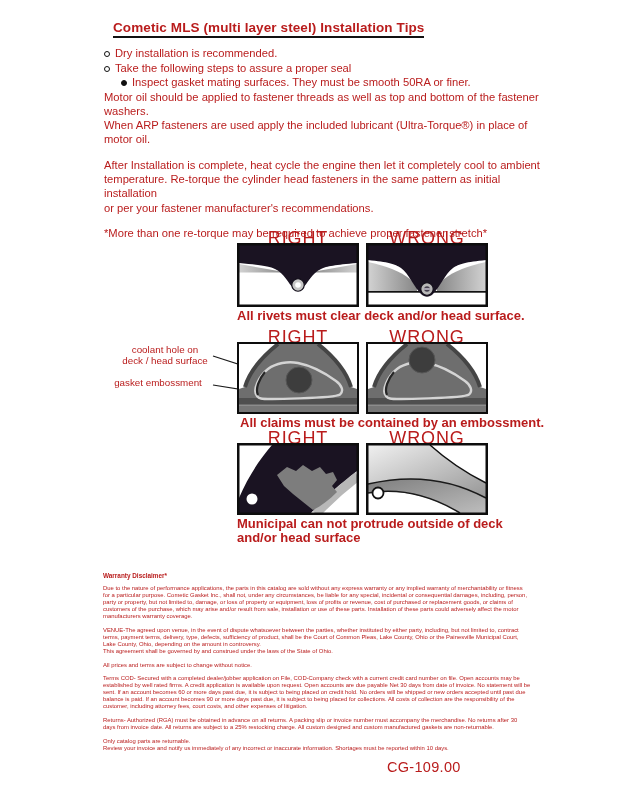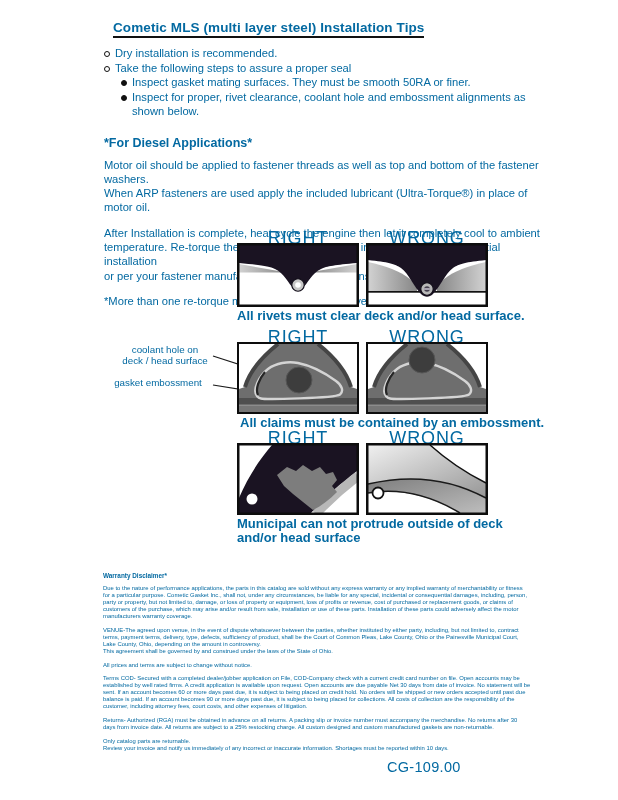--- a/index.html
+++ b/index.html
@@ -1,18 +1,18 @@
 <!DOCTYPE html>
 <html><head>
 <meta charset="utf-8">
 <style>
   html,body{margin:0;padding:0;background:#fff;}
   .page{
     position:relative;width:618px;height:800px;background:#ffffff;
-    font-family:"Liberation Sans",sans-serif;color:#0369a1;overflow:hidden;
+    font-family:"Liberation Sans",sans-serif;color:#b91c1c;overflow:hidden;
   }
   
   .content-top{position:absolute;left:104px;top:18px;width:438px;}
   .doc-title{
     display:inline-block;margin:0 0 8px 9px;font-size:13.5px;font-weight:bold;
     border-bottom:2px solid #111;padding-bottom:1px;letter-spacing:.1px;
   }
   ul.tips{list-style:none;margin:0;padding:0;font-size:11.2px;line-height:14.5px;}
   .tip-li{display:flex;align-items:flex-start;}
   .tip-li .dot{flex:none;width:4px;height:4px;border:1px solid #111;border-radius:50%;margin:5px 5px 0 0;}
@@ -71,26 +71,21 @@
           <span>Dry installation is recommended.</span>
         </li>
       <li class="tip-li">
           <span class="dot"></span>
           <span>Take the following steps to assure a proper seal</span>
         </li>
       <li class="tip-li sub">
           <span class="dot"></span>
           <span>Inspect gasket mating surfaces.  They must be smooth 50RA or finer.</span>
         </li>
-      <li class="tip-li sub">
-          <span class="dot"></span>
-          <span>Inspect for proper, rivet clearance, coolant hole and embossment alignments as shown below.</span>
-        </li>
     </ul>
-    <div class="diesel-heading">*For Diesel Applications*</div>
     <p class="para">Motor oil should be applied to fastener threads as well as top and bottom of the fastener washers.
 When ARP fasteners are used apply the included lubricant (Ultra-Torque®) in place of motor oil.</p>
     <p class="para">After Installation is complete, heat cycle the engine then let it completely cool to ambient
 temperature. Re-torque the cylinder head fasteners in the same pattern as initial installation
 or per your fastener manufacturer's recommendations.</p>
     <p class="para">*More than one re-torque may be required to achieve proper fastener stretch*</p>
   </div>
 
   <div class="dg-label" style="left:237px;top:228px">RIGHT</div>
   <div class="dg-label" style="left:366px;top:228px">WRONG</div>

